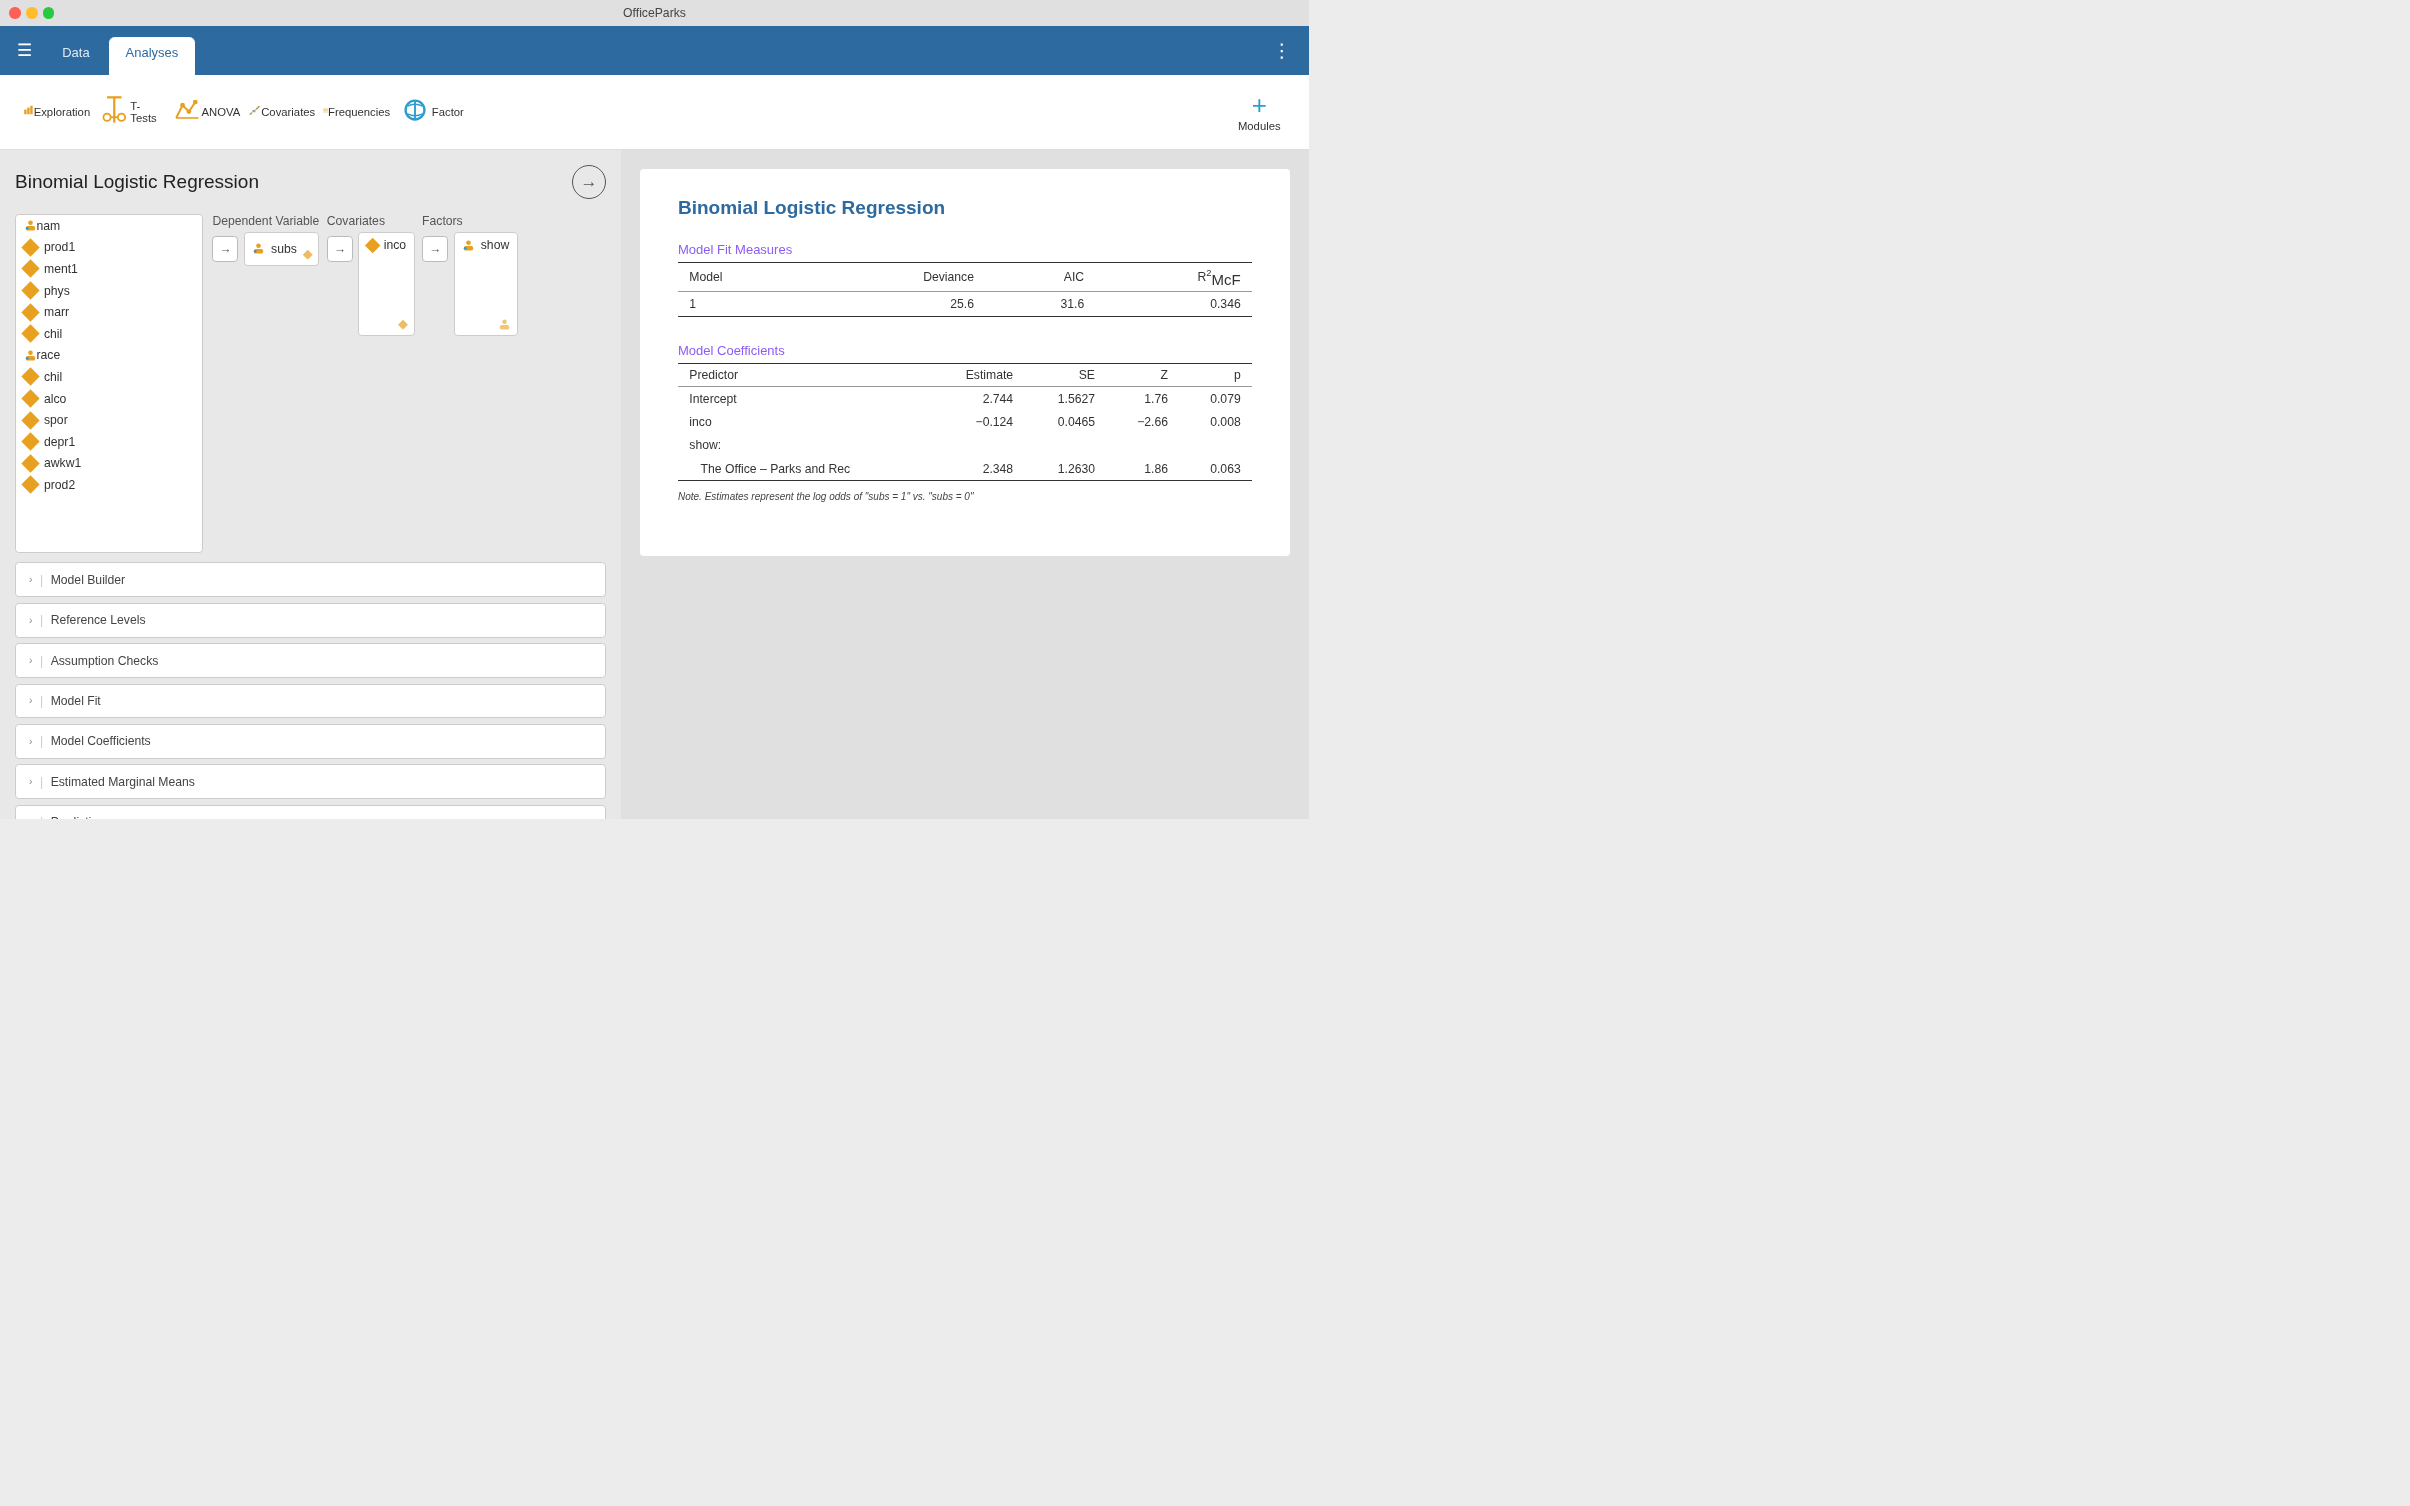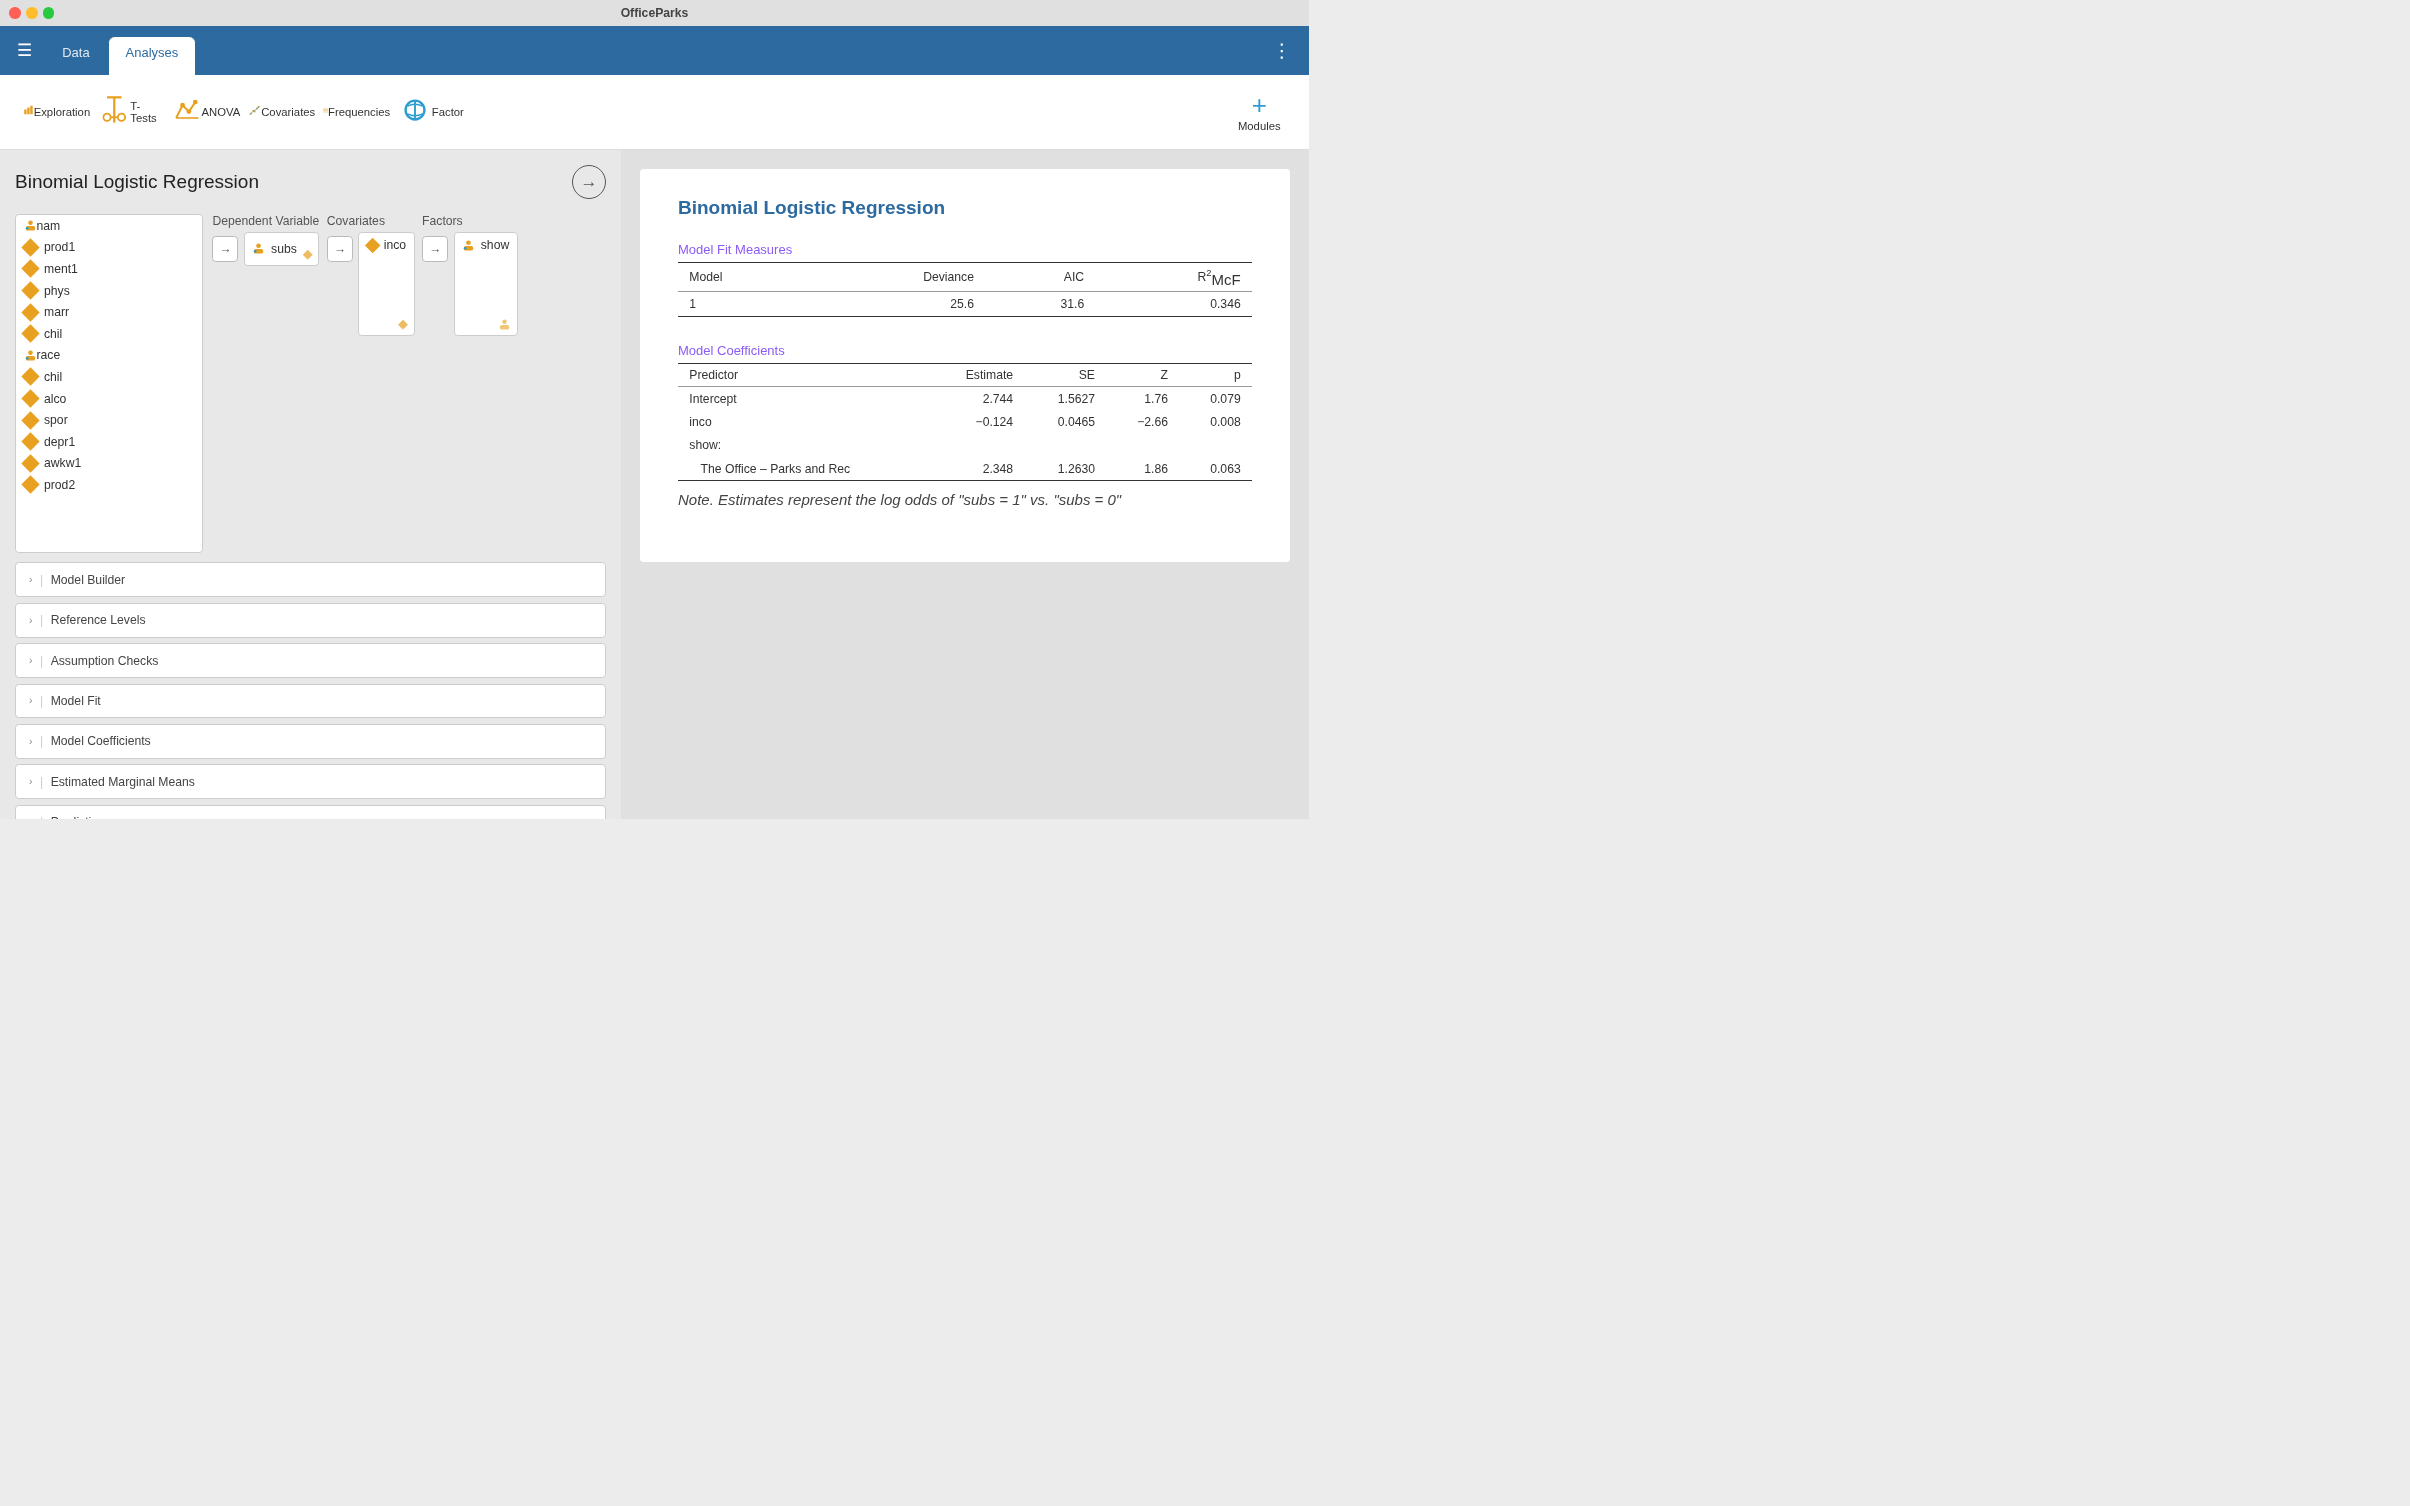--- a/index.html
+++ b/index.html
@@ -31,21 +31,21 @@
       width: 11.3px; height: 11.3px;
       border-radius: 50%;
       border: none;
     }
     .tb-close { background: #ff5f56; }
     .tb-min { background: #ffbd2e; }
     .tb-max { background: #27c93f; }
     .titlebar-title {
       font-size: 12.2px;
       color: #444;
-      font-weight: 700;
+      font-weight: 400;
     }
 
     
     .navbar {
       height: 49px;
       background: #2d6aa0;
       display: flex;
       align-items: center;
       padding: 0 11.3px;
     }
@@ -352,21 +352,21 @@
     }
     td:first-child { text-align: left; }
     .table-bottom-border td {
       border-bottom: 1.9px solid #333;
     }
     .r2-super {
       font-size: 9.4px;
       vertical-align: super;
     }
     .note-text {
-      font-size: 15px;
+      font-size: 10px;
       color: #444;
       font-style: italic;
       margin-top: 9.4px;
     }
 
     
     svg { display: block; }
 
     .person-icon-svg {
       width: 13px;

